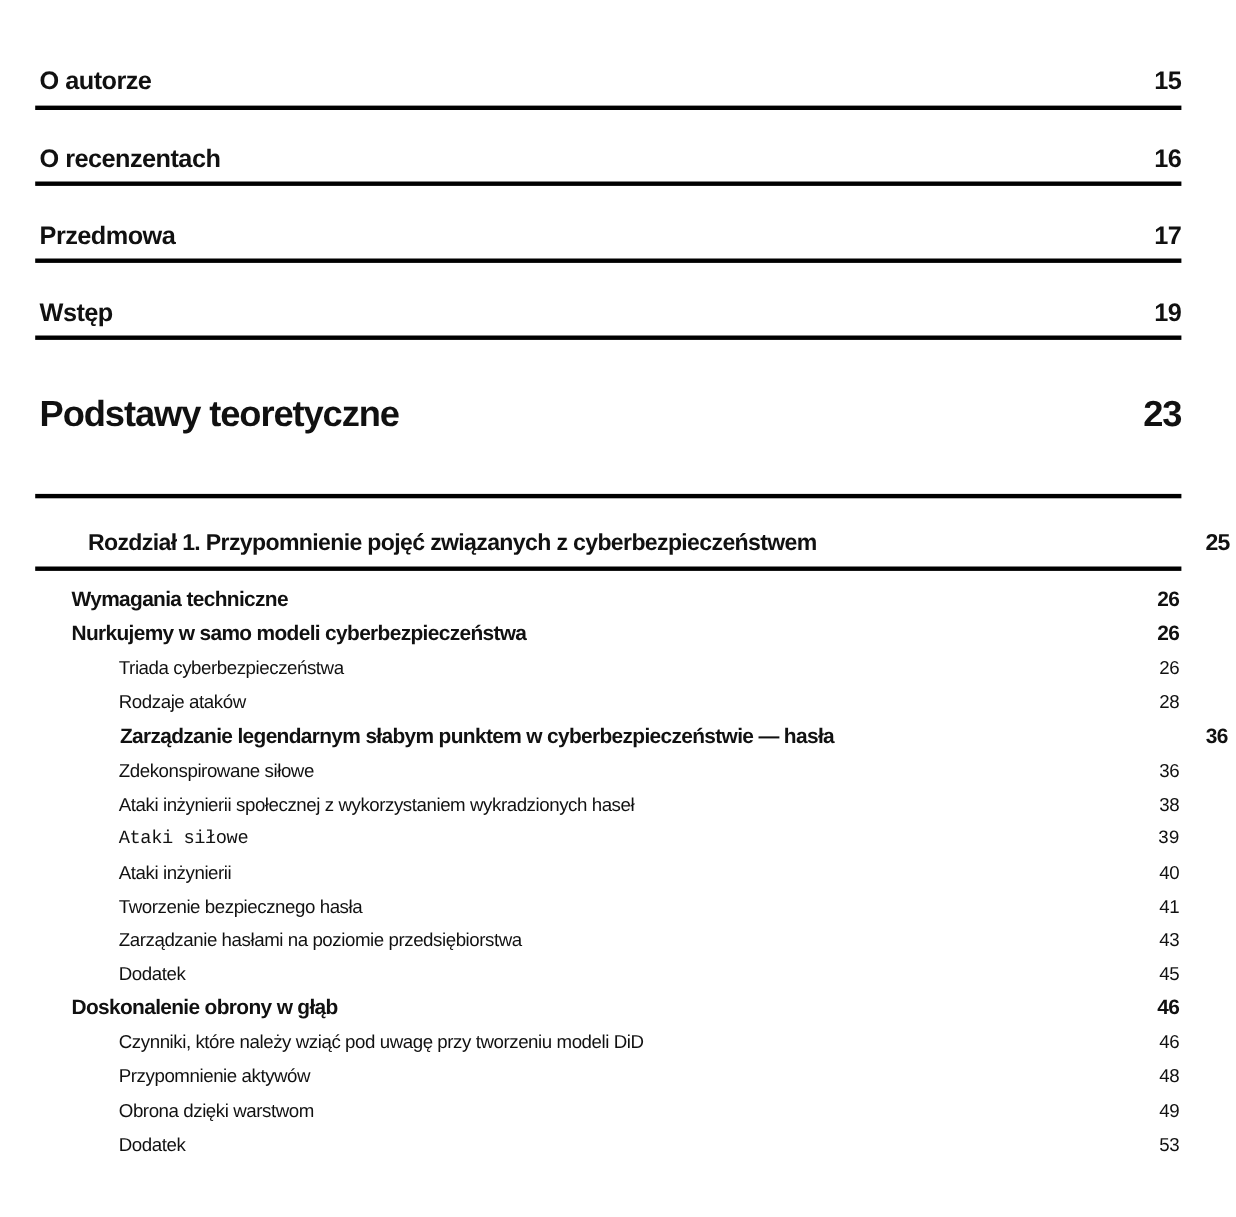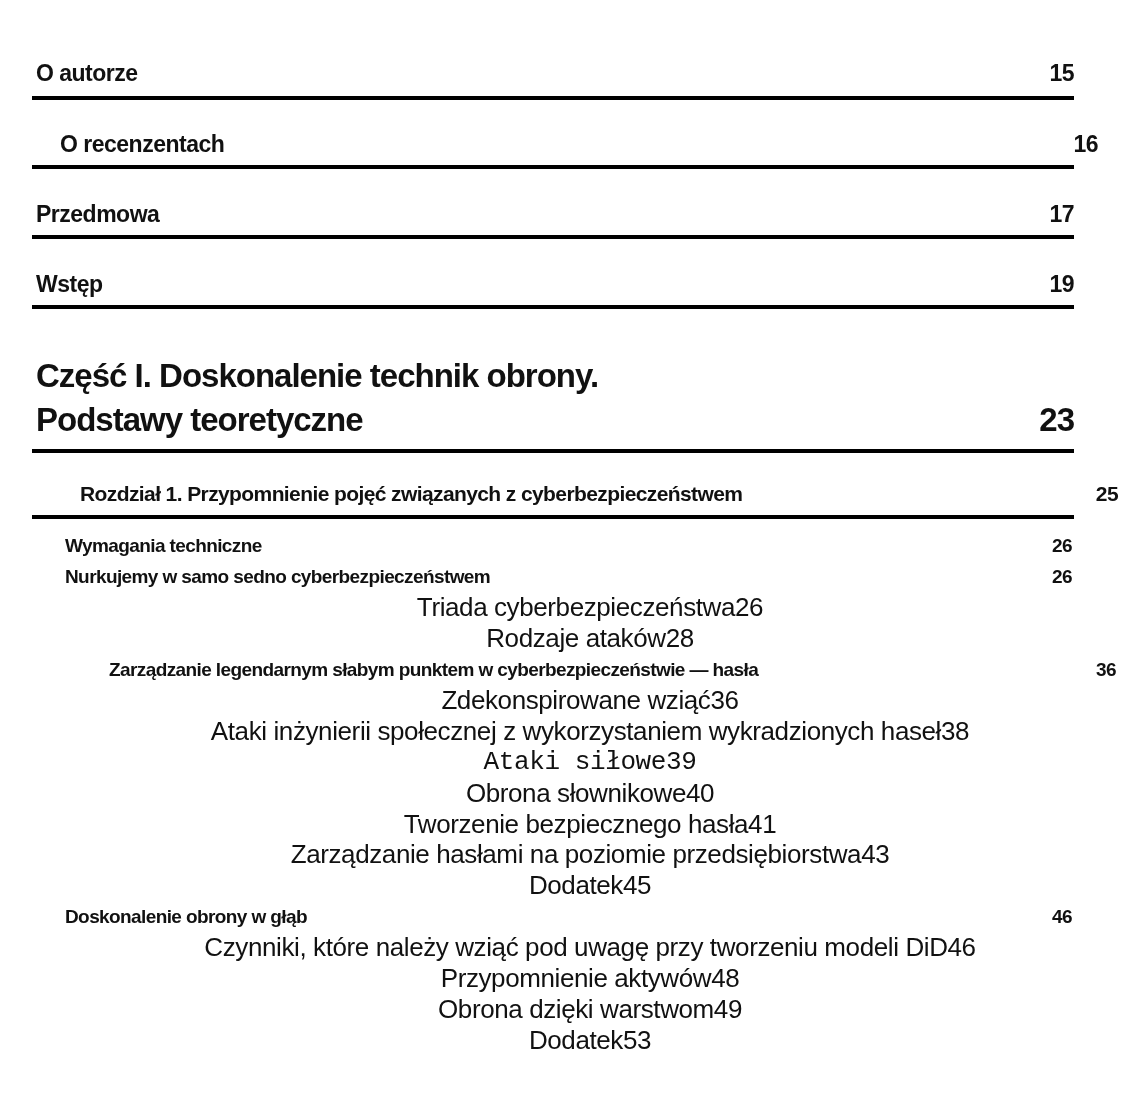--- a/index.html
+++ b/index.html
@@ -7,100 +7,99 @@
   .page { position:absolute; left:0; top:0; width:1124px; height:964px; }
   .row { position:absolute; left:36px; width:1038px; display:flex; justify-content:space-between; align-items:baseline; }
   .front { font-family:"Liberation Sans Narrow","Liberation Sans",sans-serif; font-weight:bold; font-size:23px; letter-spacing:-0.5px; }
   .front .num { font-size:23px; }
   .rule { position:absolute; left:32px; width:1042px; background:#000; }
   .rule.thick { height:4px; }
   .part { position:absolute; left:36px; width:1038px; font-family:"Liberation Sans",sans-serif; font-weight:bold; font-size:33px; letter-spacing:-1px; line-height:44px; }
   .part .line2 { display:flex; justify-content:space-between; }
   .chapter { font-family:"Liberation Sans",sans-serif; font-weight:bold; font-size:21px; letter-spacing:-0.6px; }
   .sec { position:absolute; left:65px; width:1007px; display:flex; justify-content:space-between; font-family:"Liberation Sans",sans-serif; font-weight:bold; font-size:19px; letter-spacing:-0.6px; line-height:31px; }
-  .sub { position:absolute; left:108px; width:964px; display:flex; justify-content:center; font-family:"Liberation Sans",sans-serif; font-size:26px; letter-spacing:-0.4px; line-height:31px; }
+  .sub { position:absolute; left:108px; width:964px; display:flex; justify-content:space-between; font-family:"Liberation Sans",sans-serif; font-size:17px; letter-spacing:-0.4px; line-height:31px; }
 </style>
 </head>
 <body>
 
 <div class="page">
 
   <div class="row front" style="top:60px;">
     <span>O autorze</span>
     <span class="num">15</span>
   </div>
   <div class="rule thick" style="top:96px;"></div>
 
-  <div class="row front" style="top:131px;margin-left:24px;">
+  <div class="row front" style="top:131px;">
     <span>O recenzentach</span>
     <span class="num">16</span>
   </div>
   <div class="rule thick" style="top:165px;"></div>
 
   <div class="row front" style="top:201px;align-items:flex-end;">
     <span>Przedmowa</span>
     <span class="num">17</span>
   </div>
   <div class="rule thick" style="top:235px;"></div>
 
   <div class="row front" style="top:271px;text-align:right;">
     <span>Wstęp</span>
     <span class="num">19</span>
   </div>
   <div class="rule thick" style="top:305px;"></div>
 
   <div class="part" style="top:354px;">
-    <div>Część I. Doskonalenie technik obrony.</div>
     <div class="line2">
       <span>Podstawy teoretyczne</span>
       <span>23</span>
     </div>
   </div>
   <div class="rule thick" style="top:449px;"></div>
 
   <div class="row chapter" style="top:482px;margin-left:44px;">
     <span>Rozdział 1. Przypomnienie pojęć związanych z cyberbezpieczeństwem</span>
     <span>25</span>
   </div>
   <div class="rule thick" style="top:515px;"></div>
 
   <div class="sec" style="top:530px;">
     <span>Wymagania techniczne</span>
     <span>26</span>
   </div>
   <div class="sec" style="top:561px;">
-    <span>Nurkujemy w samo sedno cyberbezpieczeństwem</span>
+    <span>Nurkujemy w samo modeli cyberbezpieczeństwa</span>
     <span>26</span>
   </div>
   <div class="sub" style="top:592px;">
     <span>Triada cyberbezpieczeństwa</span>
     <span>26</span>
   </div>
   <div class="sub" style="top:623px;">
     <span>Rodzaje ataków</span>
     <span>28</span>
   </div>
   <div class="sec" style="top:654px;margin-left:44px;">
     <span>Zarządzanie legendarnym słabym punktem w cyberbezpieczeństwie — hasła</span>
     <span>36</span>
   </div>
   <div class="sub" style="top:685px;">
-    <span>Zdekonspirowane wziąć</span>
+    <span>Zdekonspirowane siłowe</span>
     <span>36</span>
   </div>
   <div class="sub" style="top:716px;">
     <span>Ataki inżynierii społecznej z wykorzystaniem wykradzionych haseł</span>
     <span>38</span>
   </div>
   <div class="sub" style="top:747px;font-family:Liberation Mono, monospace;">
     <span>Ataki siłowe</span>
     <span>39</span>
   </div>
   <div class="sub" style="top:778px;">
-    <span>Obrona słownikowe</span>
+    <span>Ataki inżynierii</span>
     <span>40</span>
   </div>
   <div class="sub" style="top:809px;">
     <span>Tworzenie bezpiecznego hasła</span>
     <span>41</span>
   </div>
   <div class="sub" style="top:839px;">
     <span>Zarządzanie hasłami na poziomie przedsiębiorstwa</span>
     <span>43</span>
   </div>

